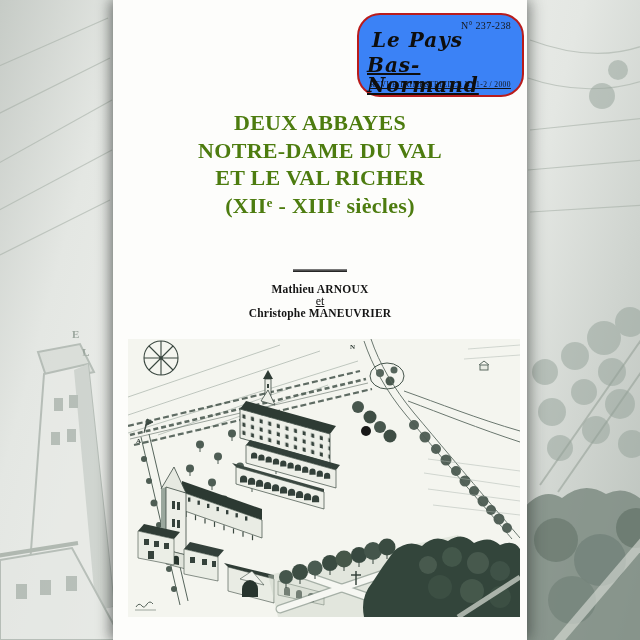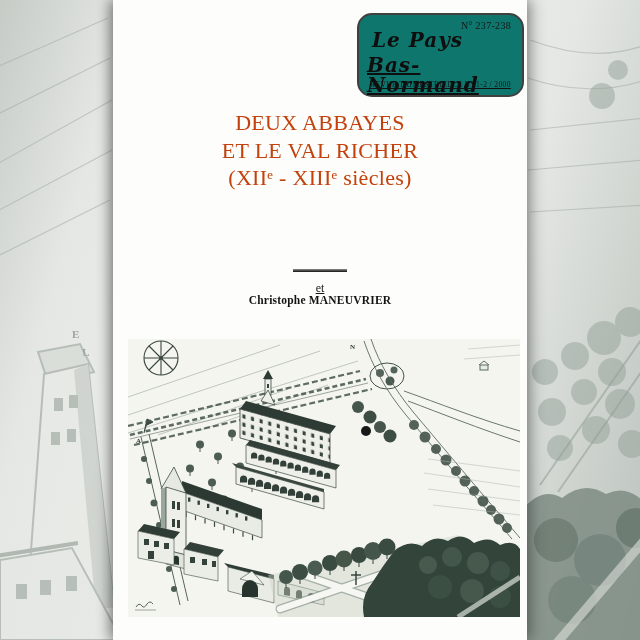--- a/index.html
+++ b/index.html
@@ -10,30 +10,30 @@
   .backdrop{position:absolute;inset:0;
     background:linear-gradient(105deg,#c6cbc6 0%,#e4e7e3 16%,#f1f2ef 46%,#e4e7e3 72%,#bac1bb 100%);}
   svg.bg{position:absolute;inset:0;display:block;}
   .cover{
     position:absolute;left:113px;top:0;width:414px;height:640px;
     background:var(--cover,#fdfdfb);
     box-shadow:-4px 0 12px rgba(40,45,42,.45), 4px 0 14px rgba(40,45,42,.42);
   }
   .masthead{
     position:absolute;left:244px;top:13px;width:167px;height:84px;box-sizing:border-box;
-    border:2px solid #404040;border-radius:15px;background:#0f766e;
+    border:2px solid #b91c1c;border-radius:23px;background:#3b82f6;
   }
   .issue{position:absolute;top:5px;right:11px;font-size:10px;letter-spacing:.3px;color:#161616;}
   .jname{position:absolute;left:13px;top:15px;font-family:"DejaVu Serif",serif;font-style:italic;
     font-weight:bold;font-size:20px;line-height:1;color:#0e0e0e;letter-spacing:1px;}
   .jname2{top:40px;left:8px;text-decoration:underline;}
   .revue{position:absolute;bottom:6px;left:0;width:100%;text-align:center;font-size:7.5px;
     letter-spacing:.4px;color:#121212;white-space:nowrap;text-decoration:underline;}
   .title{position:absolute;top:109px;left:0;width:100%;text-align:center;
-    font-weight:normal;font-size:22px;line-height:27.5px;color:#c2410c;letter-spacing:.3px;}
+    font-weight:bold;font-size:22px;line-height:27.5px;color:#4d7c0f;letter-spacing:.3px;}
   .divider{position:absolute;top:269px;left:50%;transform:translateX(-50%);
     width:54px;height:3px;background:linear-gradient(#8d8d8d,#101010);}
   .authors{position:absolute;top:283px;left:0;width:100%;text-align:center;color:#141414;}
   .author{font-size:11.5px;font-weight:bold;letter-spacing:.2px;line-height:13px;}
   .conj{font-size:12px;line-height:11px;text-decoration:underline;}
   .plate{position:absolute;left:15px;top:339px;width:392px;height:278px;}
   .plate svg{display:block;width:392px;height:278px;}
   text.marker{font-family:"Liberation Serif",serif;font-weight:bold;}
 </style>
 </head>
@@ -111,27 +111,29 @@
 
   <div class="masthead">
     <div class="issue">N° 237-238</div>
     <div class="jname">Le Pays</div>
     <div class="jname jname2">Bas-Normand</div>
     <div class="revue">REVUE TRIMESTRIELLE N° 1-2 / 2000</div>
   </div>
 
   <div class="title">
     <div>DEUX ABBAYES</div>
+    <div>NOTRE-DAME DU VAL</div>
     <div>ET LE VAL RICHER</div>
     <div>(XIIᵉ - XIIIᵉ siècles)</div>
   </div>
 
   <div class="divider"></div>
 
   <div class="authors">
+    <div class="author">Mathieu ARNOUX</div>
     <div class="conj">et</div>
     <div class="author">Christophe MANEUVRIER</div>
   </div>
 
   <div class="plate">
     <svg viewBox="0 0 392 278" aria-hidden="true">
       <defs>
         <pattern id="winpat" width="8.6" height="8.2" patternUnits="userSpaceOnUse" patternTransform="skewY(15.5)">
           <rect x="2.6" y="2.4" width="3" height="4" fill="#35423b"></rect>
         </pattern>

